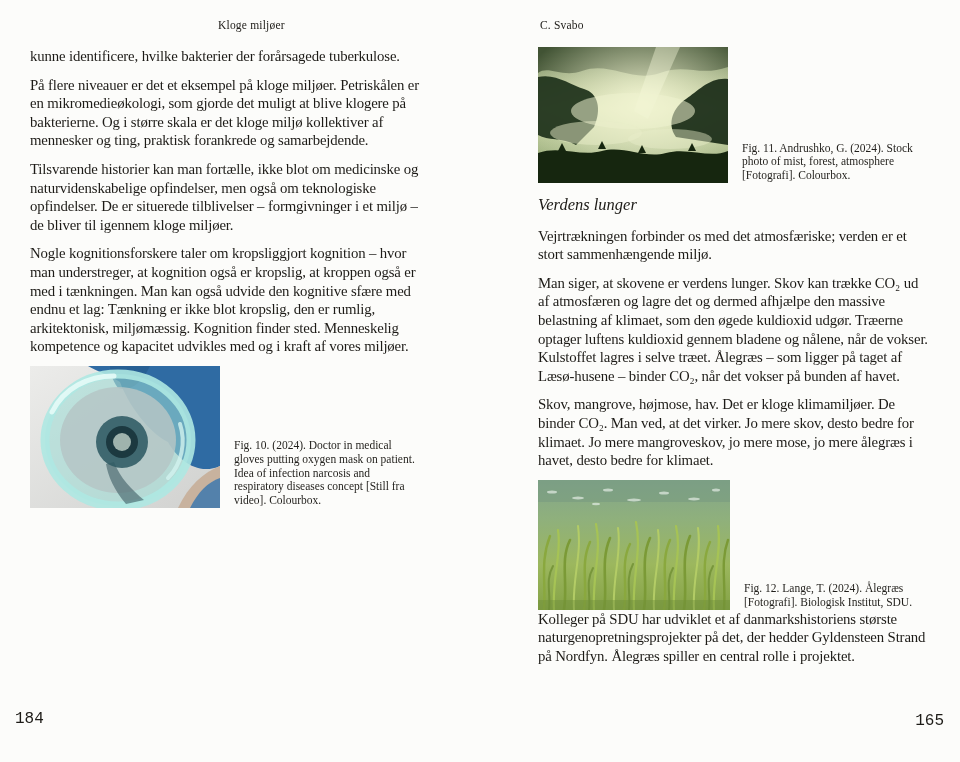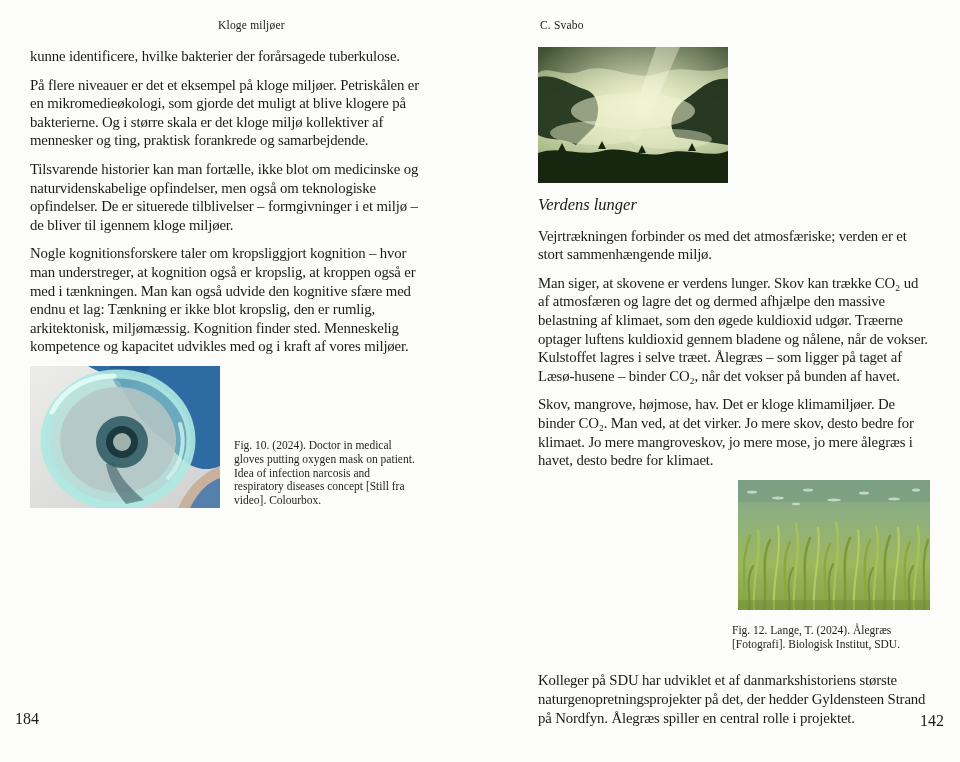--- a/index.html
+++ b/index.html
@@ -21,31 +21,31 @@
   .column.right{left:538px;}
   .column p{margin:0 0 10px 0;}
   .section-heading{
     font-style:italic;font-size:16.5px;font-weight:normal;
     margin:13px 0 12px 0;letter-spacing:0;
   }
   .figure{
     display:flex;align-items:flex-end;gap:14px;margin:0;
   }
   .figure.fig10{margin-top:8px;}
-  .figure.fig12{margin-top:2px;margin-bottom:20px;flex-direction:column;}
+  .figure.fig12{margin-top:2px;margin-bottom:0;}
   .figure .img{flex:0 0 auto;display:block;}
   .figure .img svg{display:block;}
   .caption{
     font-size:11.5px;line-height:13.8px;letter-spacing:0;color:#211f1b;
   }
   .caption.c10{width:182px;}
   .caption.c11{width:196px;}
   .caption.c12{width:198px;}
   .page-number{
-    position:absolute;font-size:16px;color:#1d1b17;
+    position:absolute;font-size:16px;color:#1d1b17;font-family:Liberation Mono, monospace;
   }
   .page-number.left{left:15px;top:710px;}
   .page-number.right{right:16px;top:712px;}
 </style>
 </head>
 <body>
 
 <div class="running-header left">Kloge miljøer</div>
 <div class="running-header right">C. Svabo</div>
 
@@ -106,20 +106,21 @@
         <path d="M118,0 L142,0 L110,72 L96,64 Z" fill="#f7f9dc" opacity=".4"></path>
         <path d="M0,30 C18,26 32,38 46,42 C60,46 64,62 56,80 L38,98 C24,90 10,94 0,88 Z" fill="#22351d" opacity=".95"></path>
         <path d="M190,32 C172,30 160,44 148,52 C136,60 128,76 138,90 L190,98 Z" fill="#1d2f1a" opacity=".95"></path>
         <ellipse cx="95" cy="64" rx="62" ry="18" fill="#eff3cf" opacity=".55"></ellipse>
         <ellipse cx="58" cy="86" rx="46" ry="12" fill="#e9eec9" opacity=".5"></ellipse>
         <ellipse cx="132" cy="92" rx="42" ry="10" fill="#e9eec9" opacity=".45"></ellipse>
         <path d="M0,106 C22,98 42,110 64,104 C86,98 106,112 128,106 C150,100 172,112 190,104 V136 H0 Z" fill="#16260f"></path>
         <path d="M20,104 l4,-8 4,8 Z M60,102 l4,-8 4,8 Z M100,106 l4,-8 4,8 Z M150,104 l4,-8 4,8 Z" fill="#16260f"></path>
       </svg>
     </span>
+    <div class="caption c11">Fig. 11. Andrushko, G. (2024). Stock photo of mist, forest, atmosphere [Fotografi]. Colourbox.</div>
   </div>
 
   <h2 class="section-heading">Verdens lunger</h2>
 
   <p>Vejrtrækningen forbinder os med det atmosfæriske; verden er et stort sammenhængende miljø.</p>
   <p>Man siger, at skovene er verdens lunger. Skov kan trække CO₂ ud af atmosfæren og lagre det og dermed afhjælpe den massive belastning af klimaet, som den øgede kuldioxid udgør. Træerne optager luftens kuldioxid gennem bladene og nålene, når de vokser. Kulstoffet lagres i selve træet. Ålegræs – som ligger på taget af Læsø-husene – binder CO₂, når det vokser på bunden af havet.</p>
   <p>Skov, mangrove, højmose, hav. Det er kloge klimamiljøer. De binder CO₂. Man ved, at det virker. Jo mere skov, desto bedre for klimaet. Jo mere mangroveskov, jo mere mose, jo mere ålegræs i havet, desto bedre for klimaet.</p>
 
   <div class="figure fig12">
     <span class="img">
@@ -171,13 +172,13 @@
           <path d="M171,130 C173,112 167,100 175,86" stroke="#6f8f33" stroke-width="2" opacity=".8"></path>
         </g>
         <rect y="120" width="192" height="10" fill="#6f8f3a" opacity=".45"></rect>
       </svg>
     </span>
     <div class="caption c12">Fig. 12. Lange, T. (2024). Ålegræs [Fotografi]. Biologisk Institut, SDU.</div>
   </div>
 
   <p>Kolleger på SDU har udviklet et af danmarkshistoriens største naturgenopretningsprojekter på det, der hedder Gyldensteen Strand på Nordfyn. Ålegræs spiller en central rolle i projektet.</p>
 </div>
-<div class="page-number right">142</div>
+<div class="page-number right">165</div>
 
 </body></html>

